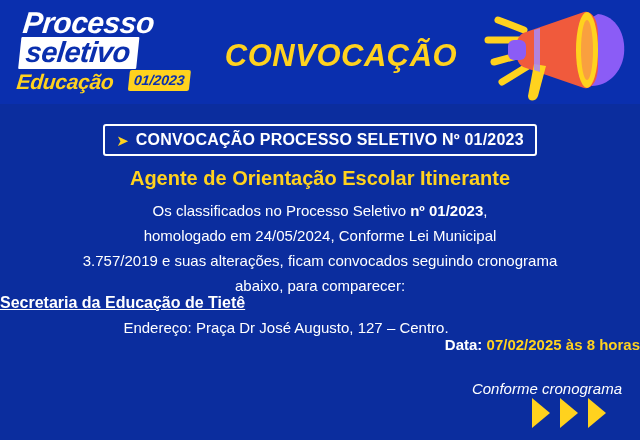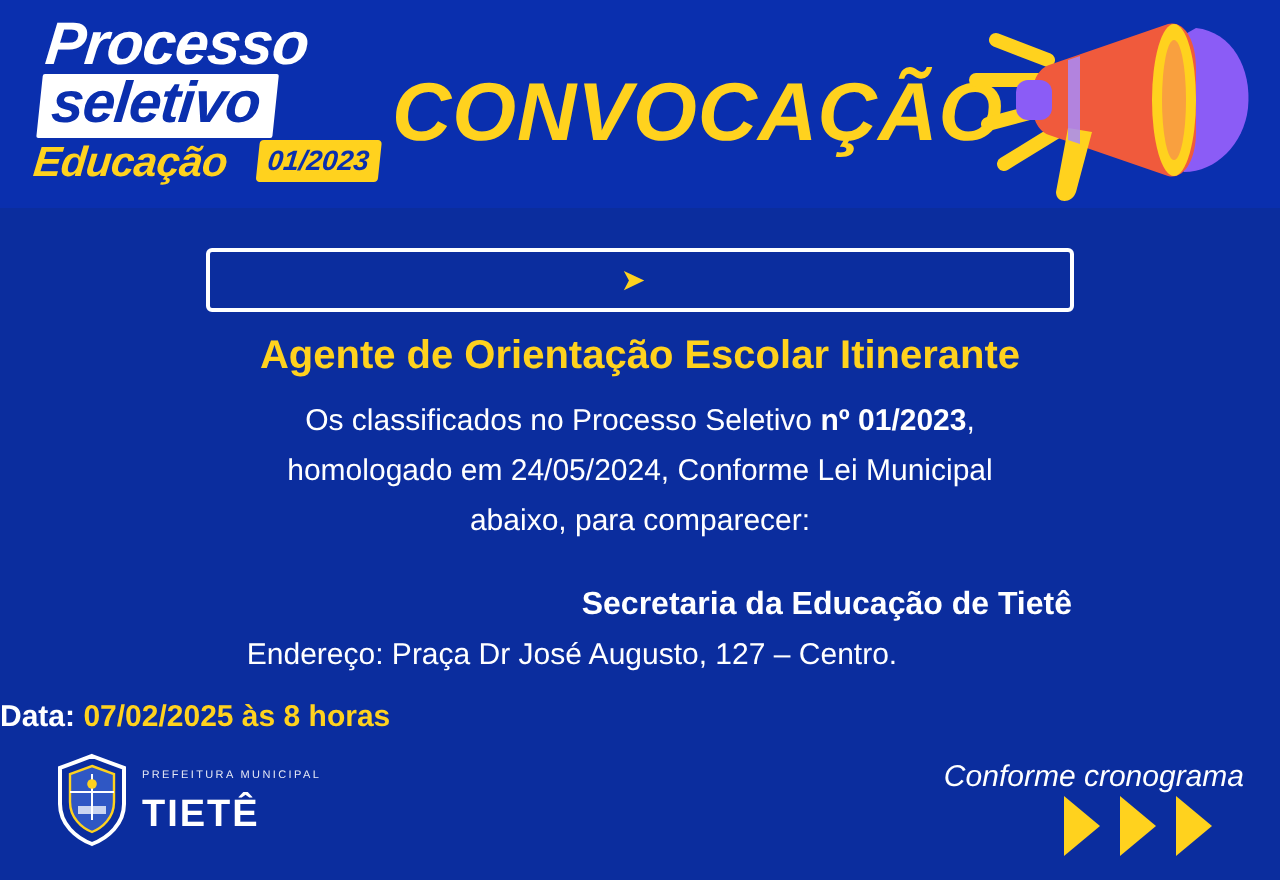--- a/index.html
+++ b/index.html
@@ -95,21 +95,21 @@
     white-space: nowrap;
   }
 
   
   .headline {
     position: absolute;
     left: 196px;
     top: 34px;
     width: 290px;
     text-align: center;
-    font-size: 41px;
+    font-size: 31px;
     line-height: 44px;
     font-weight: bold;
     font-style: italic;
     color: #ffd21e;
     letter-spacing: 0.5px;
     white-space: nowrap;
   }
 
   
   .megaphone {
@@ -182,42 +182,43 @@
     font-size: 15px;
     line-height: 25px;
   }
   .paragraph b { font-weight: bold; }
 
   .org-name {
     position: absolute;
     left: 0;
     top: 189px;
     width: 536px;
-    text-align: right;
+    text-align: left;
     color: #ffffff;
     font-size: 16px;
     line-height: 20px;
     font-weight: bold;
+    text-decoration: underline;
   }
   .address {
     position: absolute;
     left: 0;
     top: 214px;
     width: 572px;
     text-align: center;
     color: #ffffff;
     font-size: 15px;
     line-height: 20px;
   }
   .date-line {
     position: absolute;
     left: 0;
-    top: 245px;
-    width: 640px;
-    text-align: left;
+    top: 231px;
+    width: 640px;
+    text-align: right;
     color: #ffffff;
     font-size: 15px;
     line-height: 20px;
     font-weight: bold;
   }
   .date-line .hl { color: #ffd21e; }
 
   
   .footer-note {
     position: absolute;
@@ -316,58 +317,46 @@
 
         <path d="M54 30 L60 28 L60 72 L54 70 Z" fill="#a78bfa" opacity="0.85"></path>
       </svg>
     </div>
   </div>
 
   <div class="body-area">
 
     <div class="ribbon">
       <span class="ribbon-arrow">➤</span>
+      <span class="ribbon-text">CONVOCAÇÃO PROCESSO SELETIVO Nº 01/2023</span>
     </div>
 
     <div class="subtitle">Agente de Orientação Escolar Itinerante</div>
 
     <div class="paragraph">
       <div>
         <span>Os classificados no Processo Seletivo <b>nº 01/2023</b>,</span>
       </div>
       <div>homologado em 24/05/2024, Conforme Lei Municipal</div>
+      <div>3.757/2019 e suas alterações, ficam convocados seguindo cronograma</div>
       <div>abaixo, para comparecer:</div>
     </div>
 
     <div class="org-name">Secretaria da Educação de Tietê</div>
     <div class="address">Endereço: Praça Dr José Augusto, 127 – Centro.</div>
     <div class="date-line">
       <span>Data:</span>
       <span class="hl">07/02/2025  às 8 horas</span>
     </div>
 
     <div class="footer-note">Conforme cronograma</div>
 
     <div class="chevrons">
       <svg width="92" height="34" viewBox="0 0 92 34" xmlns="http://www.w3.org/2000/svg">
         <path d="M2 2 L20 17 L2 32 Z" fill="#ffd21e"></path>
         <path d="M30 2 L48 17 L30 32 Z" fill="#ffd21e"></path>
         <path d="M58 2 L76 17 L58 32 Z" fill="#ffd21e"></path>
       </svg>
     </div>
 
-    <div class="city-logo">
-      <div class="city-crest">
-        <svg width="40" height="48" viewBox="0 0 40 48" xmlns="http://www.w3.org/2000/svg">
-          <path d="M20 2 L36 8 L36 26 C36 36 28 43 20 46 C12 43 4 36 4 26 L4 8 Z" fill="none" stroke="#ffffff" stroke-width="2"></path>
-          <path d="M20 7 L31 11 L31 25 C31 33 25 38 20 40 C15 38 9 33 9 25 L9 11 Z" fill="#2f57c4" stroke="#ffd21e" stroke-width="1.2"></path>
-          <path d="M9 20 L31 20" stroke="#ffffff" stroke-width="1"></path>
-          <path d="M20 11 L20 34" stroke="#ffffff" stroke-width="1"></path>
-          <circle cx="20" cy="16" r="2.4" fill="#ffd21e"></circle>
-          <path d="M13 27 L27 27 L27 31 L13 31 Z" fill="#ffffff" opacity="0.75"></path>
-        </svg>
-      </div>
-      <div class="city-sub">PREFEITURA MUNICIPAL</div>
-      <div class="city-name">TIETÊ</div>
-    </div>
 
   </div>
 </div>
 
 </body></html>

